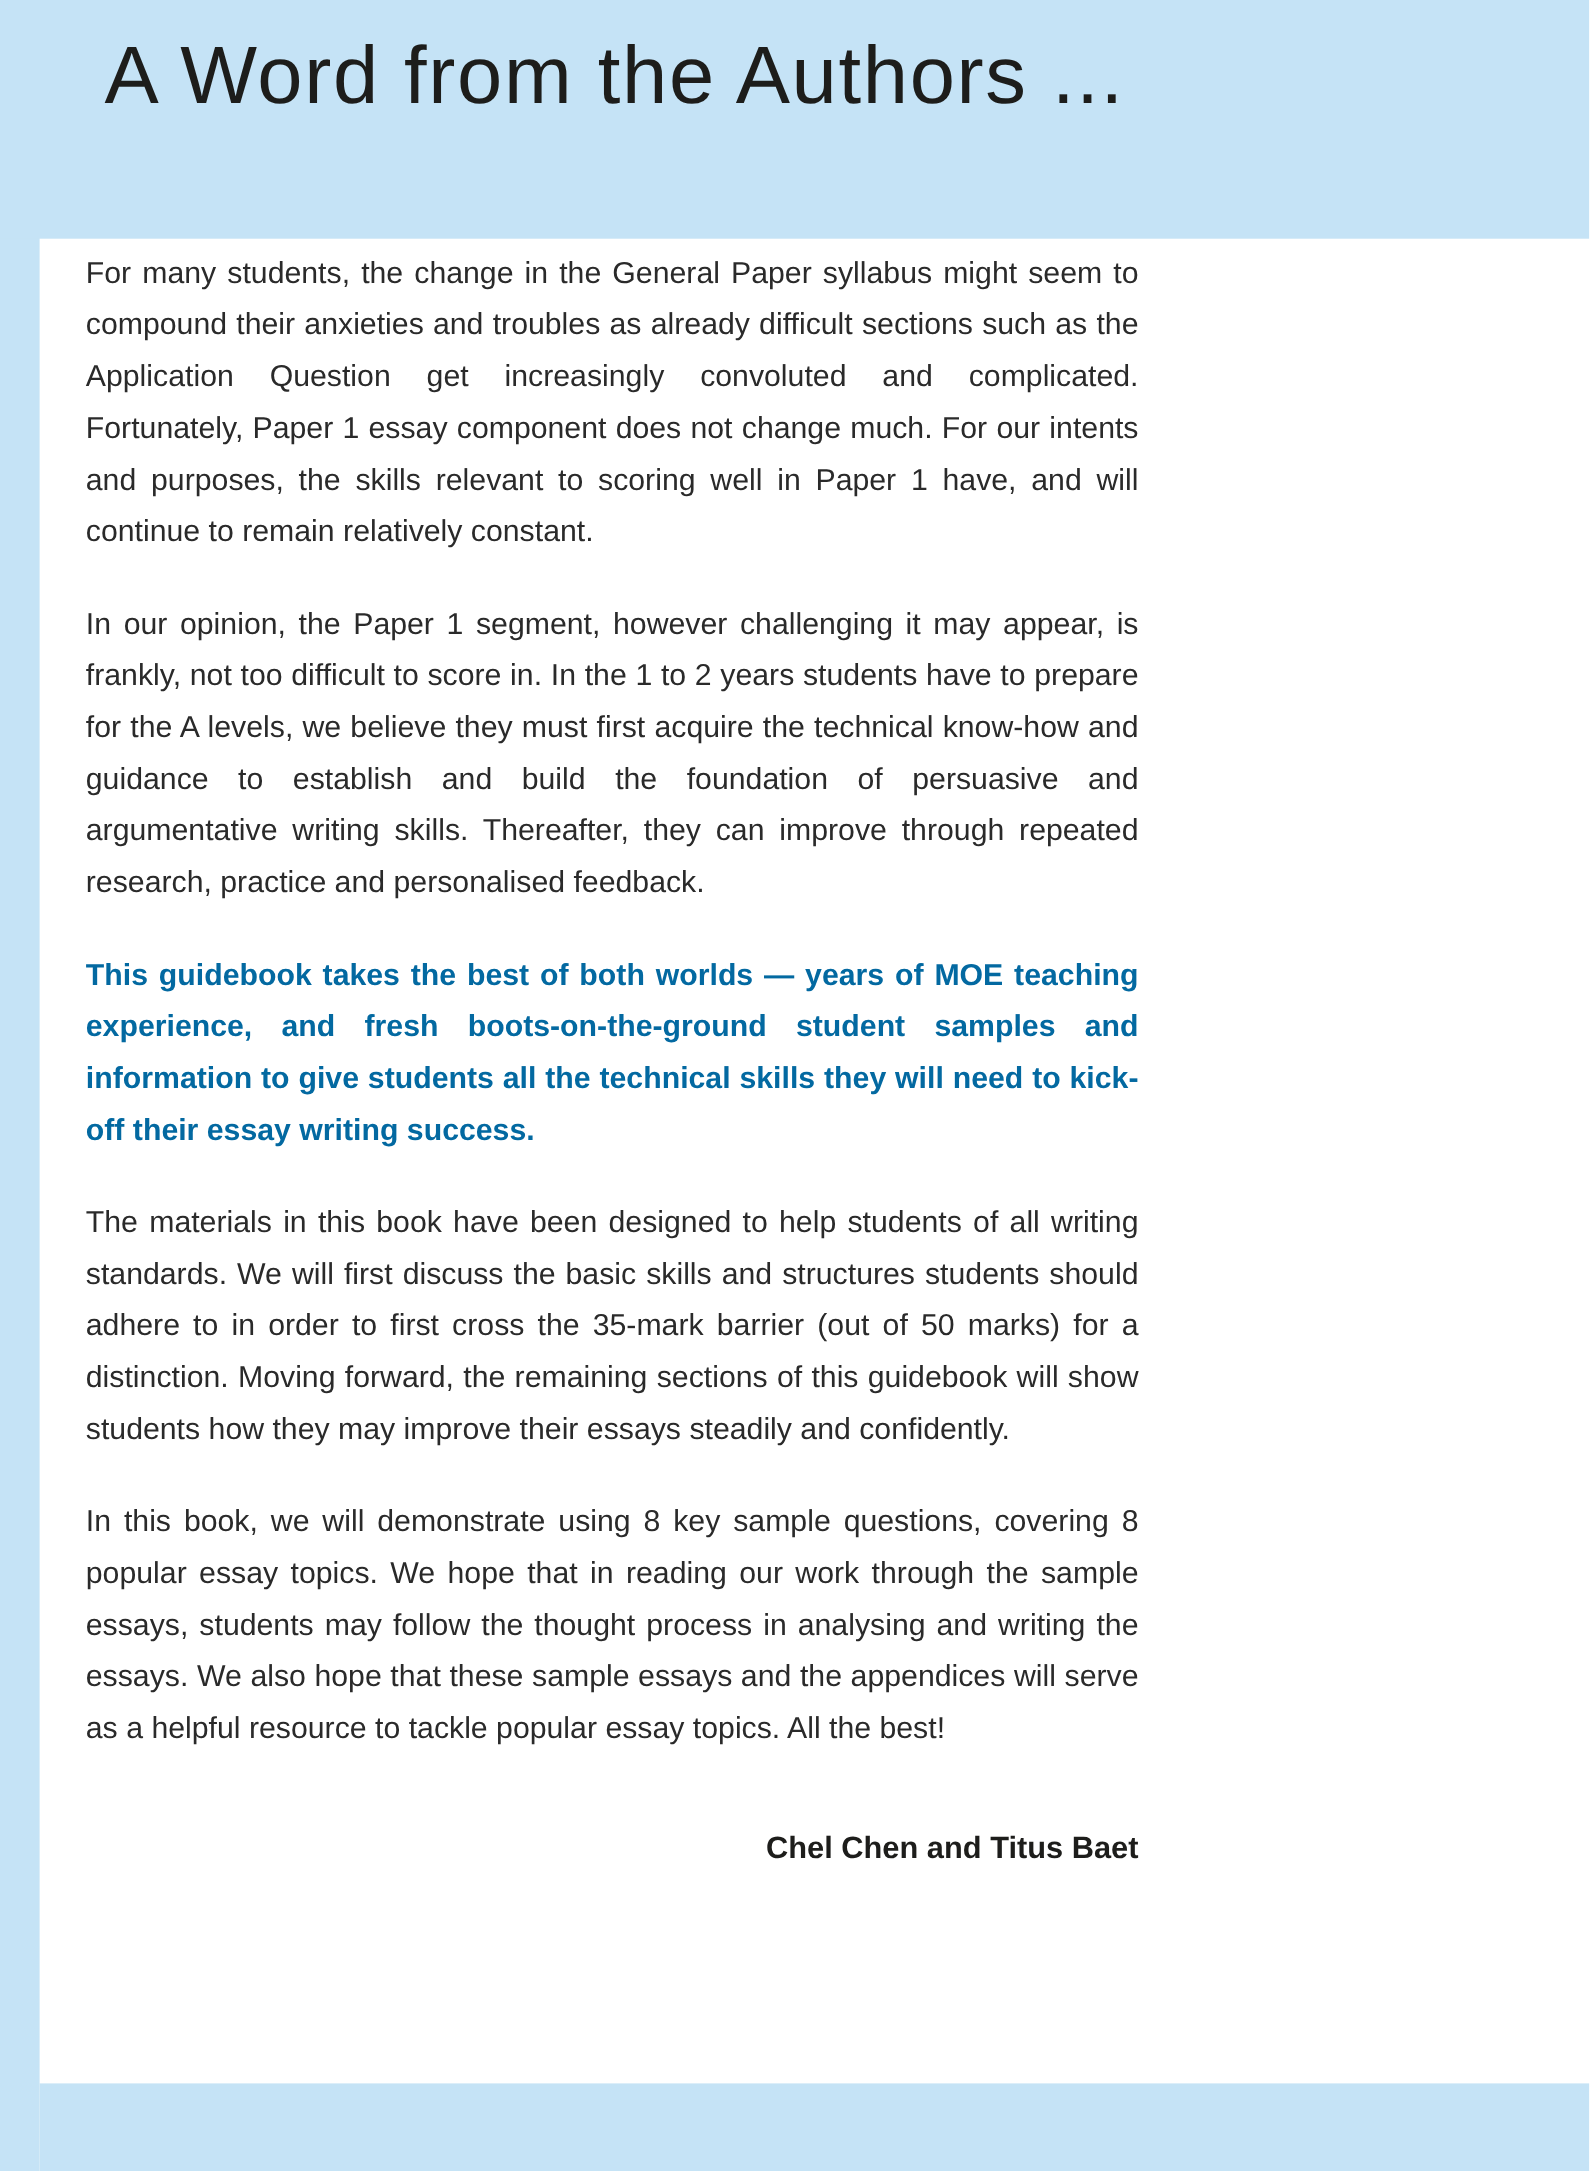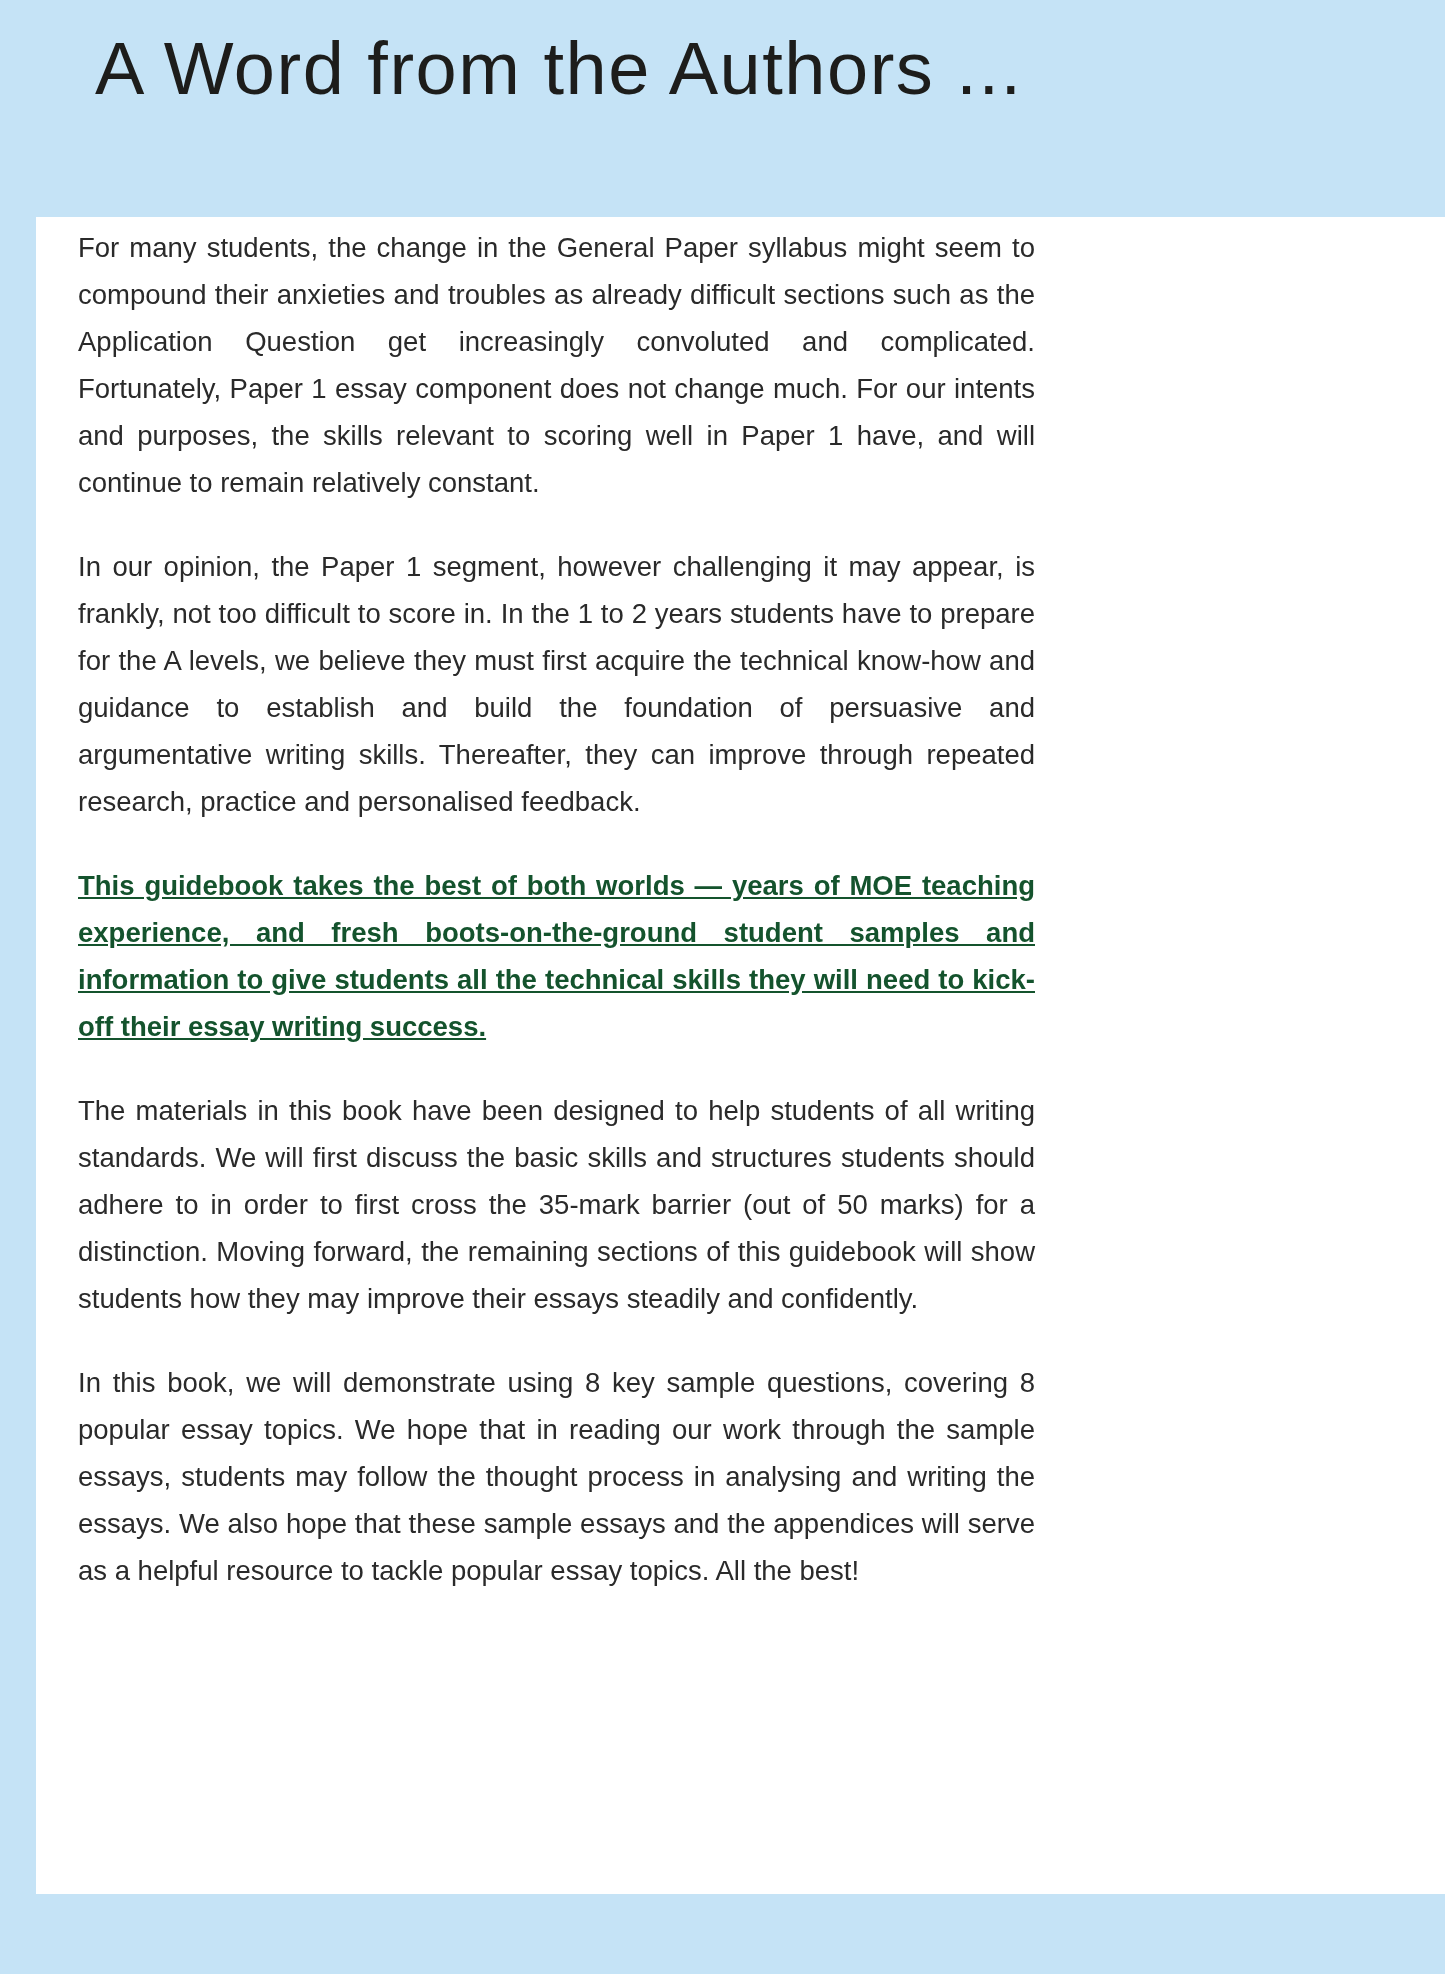--- a/index.html
+++ b/index.html
@@ -56,23 +56,22 @@
     width: 957px;
     color: #2a2a2a;
     font-size: 27.5px;
     line-height: 47px;
     text-align: justify;
   }
   .content p {
     margin: 0 0 37px 0;
   }
   .content p.highlight {
-    color: #14532d;
+    color: #0369a1;
     font-weight: bold;
-    text-decoration: underline;
   }
   .signature {
     margin-top: 62px;
     text-align: right;
     font-weight: bold;
     font-size: 28px;
     color: #1d1d1b;
   }
 </style>
 </head>
@@ -85,17 +84,18 @@
   <div class="top-band">
     <div class="page-title">A Word from the Authors ...</div>
   </div>
 
   <div class="content">
     <p>For many students, the change in the General Paper syllabus might seem to compound their anxieties and troubles as already difficult sections such as the Application Question get increasingly convoluted and complicated. Fortunately, Paper 1 essay component does not change much. For our intents and purposes, the skills relevant to scoring well in Paper 1 have, and will continue to remain relatively constant.</p>
     <p>In our opinion, the Paper 1 segment, however challenging it may appear, is frankly, not too difficult to score in. In the 1 to 2 years students have to prepare for the A levels, we believe they must first acquire the technical know-how and guidance to establish and build the foundation of persuasive and argumentative writing skills. Thereafter, they can improve through repeated research, practice and personalised feedback.</p>
     <p class="highlight">This guidebook takes the best of both worlds — years of MOE teaching experience, and fresh boots-on-the-ground student samples and information to give students all the technical skills they will need to kick-off their essay writing success.</p>
     <p>The materials in this book have been designed to help students of all writing standards. We will first discuss the basic skills and structures students should adhere to in order to first cross the 35-mark barrier (out of 50 marks) for a distinction. Moving forward, the remaining sections of this guidebook will show students how they may improve their essays steadily and confidently.</p>
     <p>In this book, we will demonstrate using 8 key sample questions, covering 8 popular essay topics. We hope that in reading our work through the sample essays, students may follow the thought process in analysing and writing the essays. We also hope that these sample essays and the appendices will serve as a helpful resource to tackle popular essay topics. All the best!</p>
+    <div class="signature">Chel Chen and Titus Baet</div>
   </div>
 
   <div class="bottom-band"></div>
 
 </div>
 
 </body></html>

